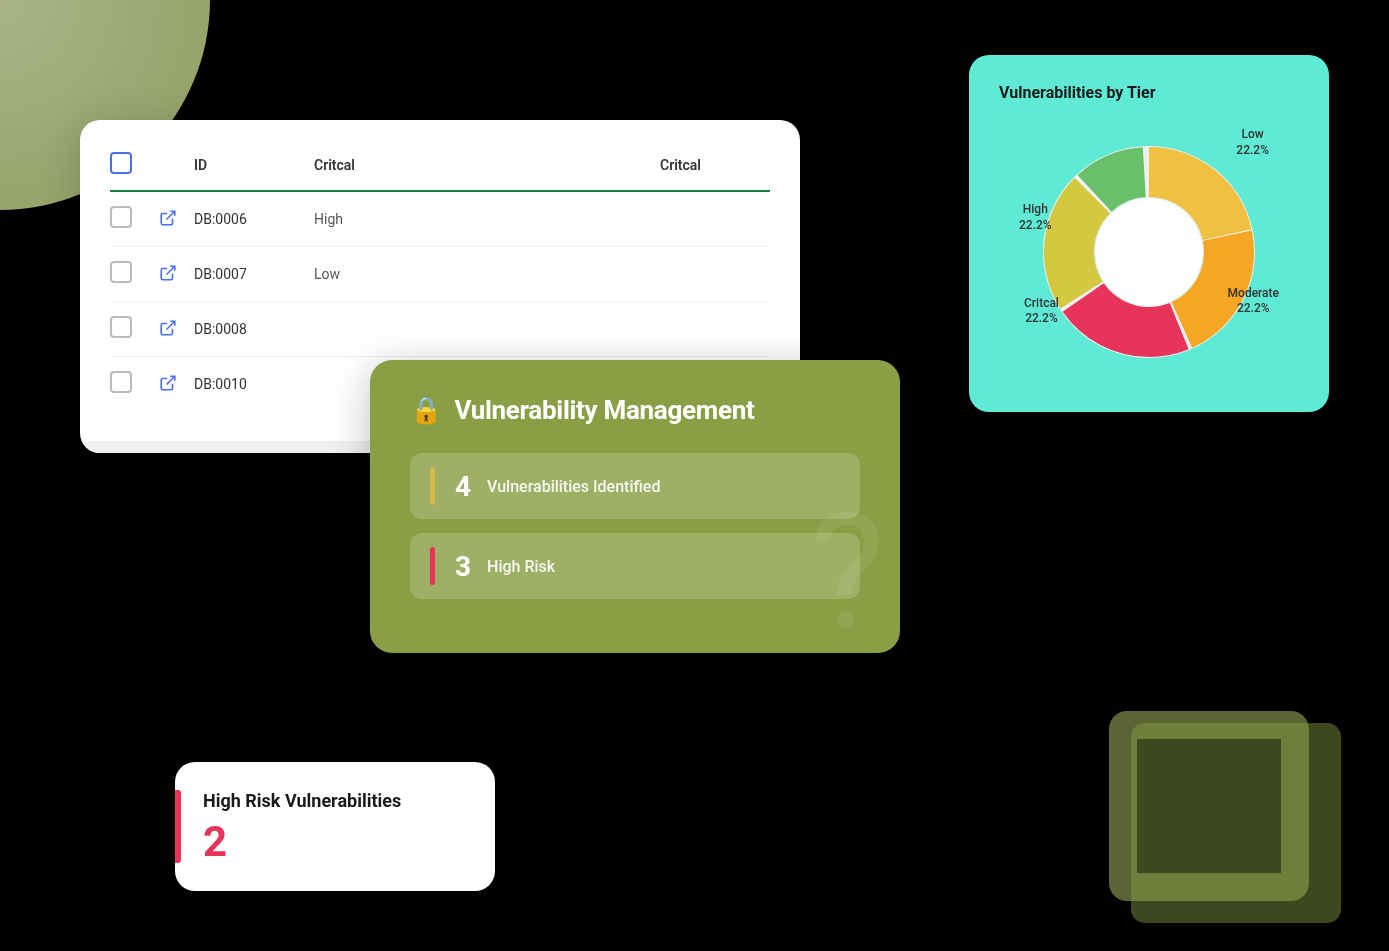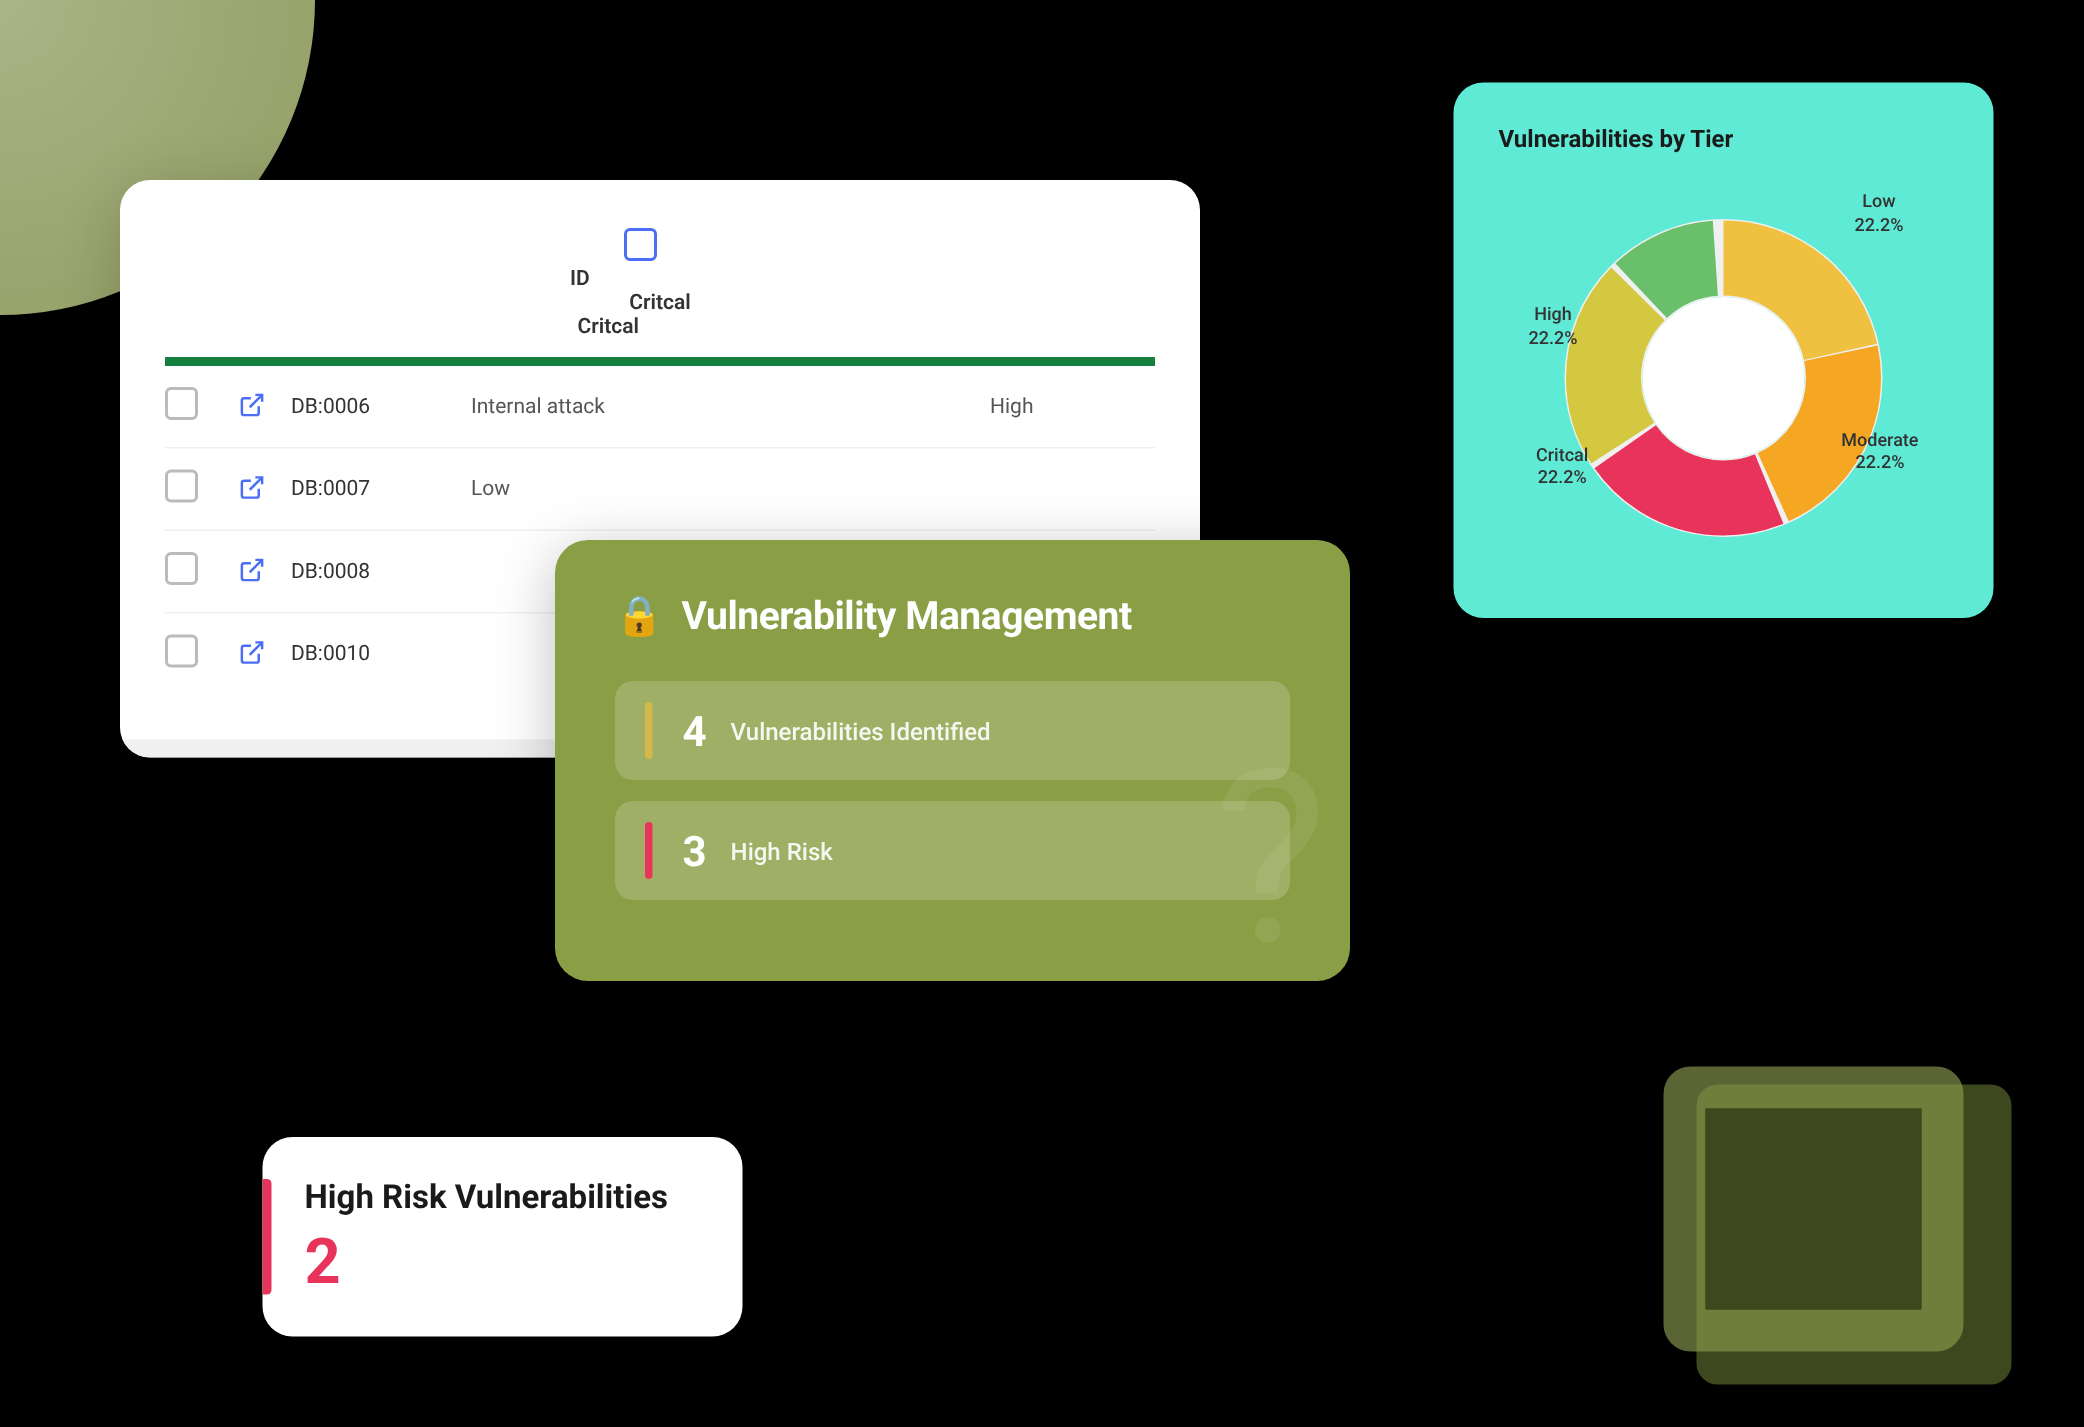--- a/index.html
+++ b/index.html
@@ -39,23 +39,22 @@
     }
 
     .table-inner {
       padding: 20px 30px 30px 30px;
     }
 
     .table-header-row {
       display: flex;
       align-items: center;
       padding: 12px 0 12px 0;
-      border-bottom: 6px solid #15803d;
+      border-bottom: 2px solid #15803d;
       gap: 0;
-      flex-direction: column;
     }
 
     .col-check { width: 48px; }
     .col-icon { width: 36px; }
     .col-id { width: 120px; }
     .col-summary { flex: 1; }
     .col-severity { width: 110px; }
 
     .th {
       font-size: 14px;
@@ -227,21 +226,21 @@
       border-radius: 0 3px 3px 0;
       margin-right: 22px;
       flex-shrink: 0;
     }
 
     .high-risk-content {
       flex: 1;
     }
 
     .high-risk-title {
-      font-size: 22px;
+      font-size: 18px;
       font-weight: 700;
       color: #1a1a1a;
       margin-bottom: 10px;
     }
 
     .high-risk-number {
       font-size: 42px;
       font-weight: 700;
       color: #e8345a;
       line-height: 1;
@@ -338,21 +337,20 @@
       <div class="col-icon">
         <span class="row-link-icon">
           <svg viewBox="0 0 24 24" fill="none" stroke="#4a6ef5" stroke-width="2.2">
             <path d="M18 13v6a2 2 0 01-2 2H5a2 2 0 01-2-2V8a2 2 0 012-2h6"></path>
             <polyline points="15 3 21 3 21 9"></polyline>
             <line x1="10" y1="14" x2="21" y2="3"></line>
           </svg>
         </span>
       </div>
       <div class="col-id cell-id">DB:0006</div>
-      <div class="col-summary cell-summary">Internal attack</div>
       <div class="col-severity cell-severity">High</div>
     </div>
 
     <div class="table-row">
       <div class="col-check"><span class="row-checkbox"></span></div>
       <div class="col-icon">
         <span class="row-link-icon">
           <svg viewBox="0 0 24 24" fill="none" stroke="#4a6ef5" stroke-width="2.2">
             <path d="M18 13v6a2 2 0 01-2 2H5a2 2 0 01-2-2V8a2 2 0 012-2h6"></path>
             <polyline points="15 3 21 3 21 9"></polyline>

